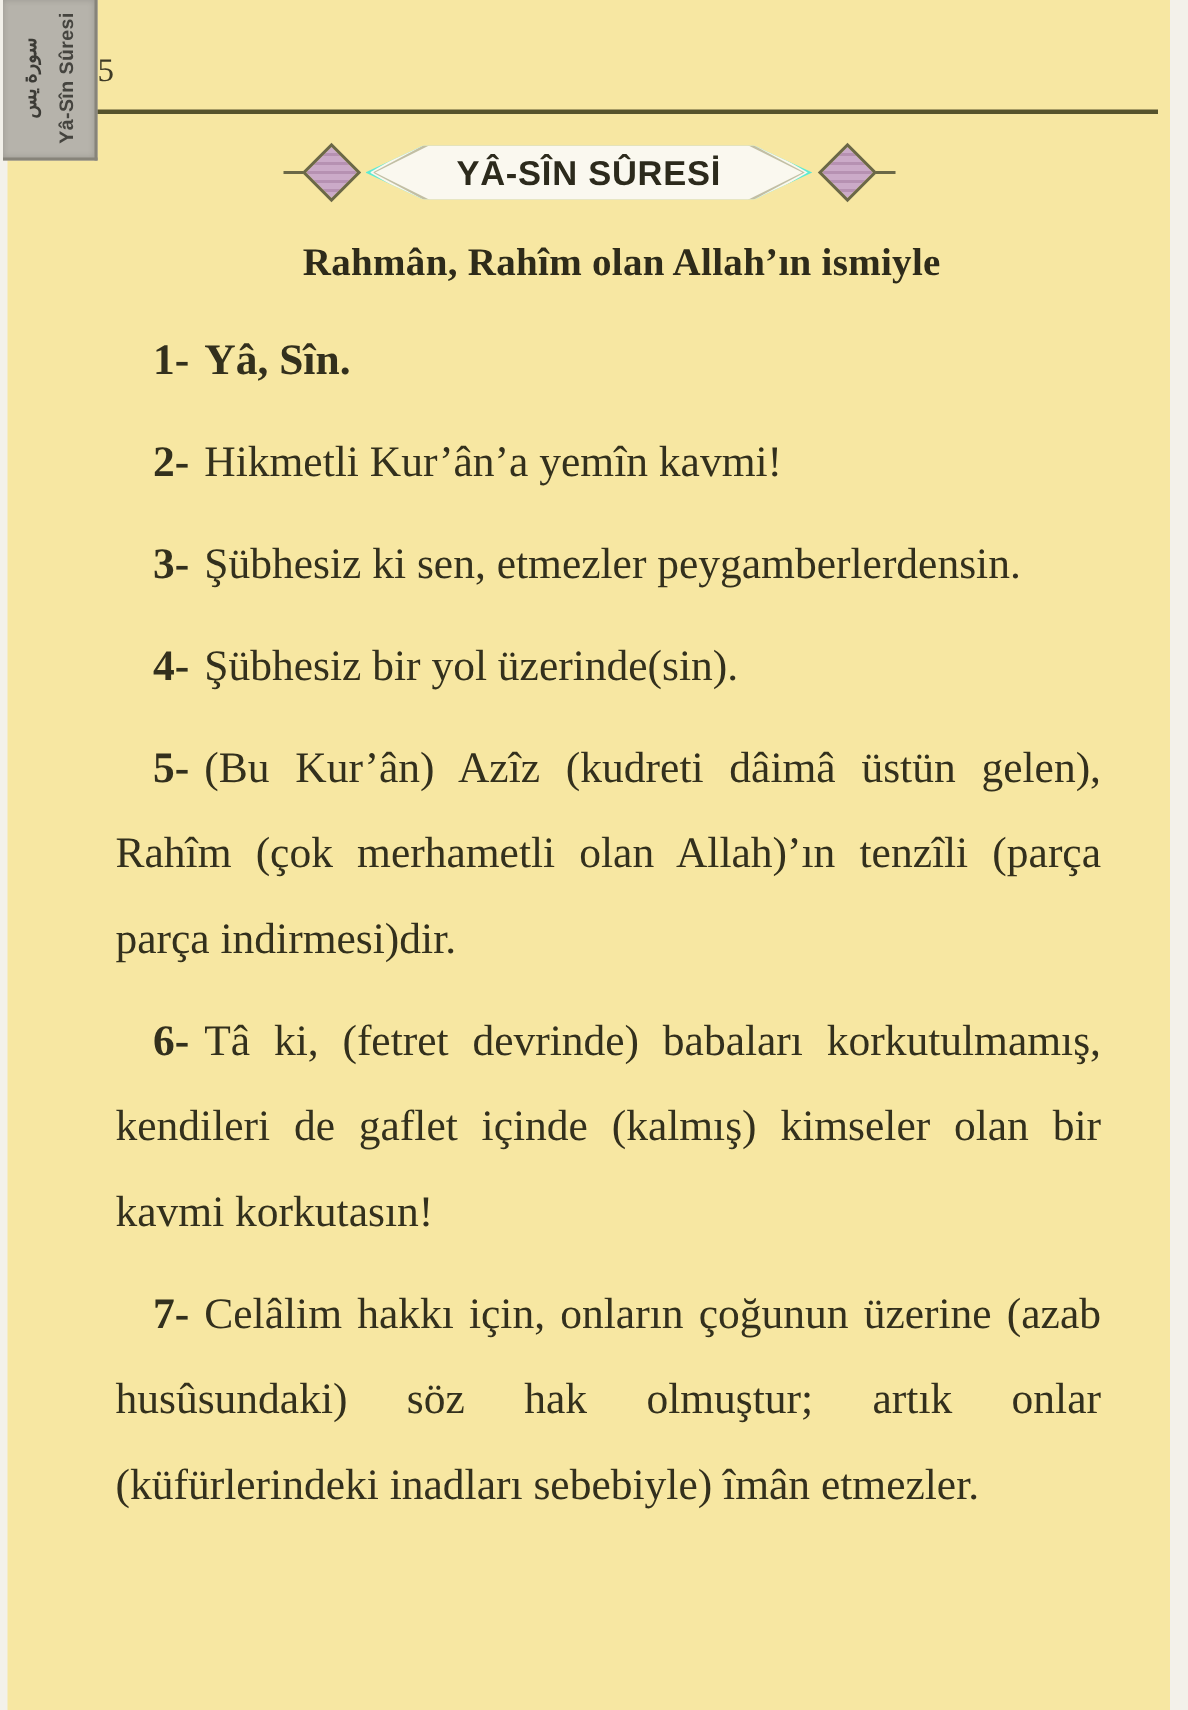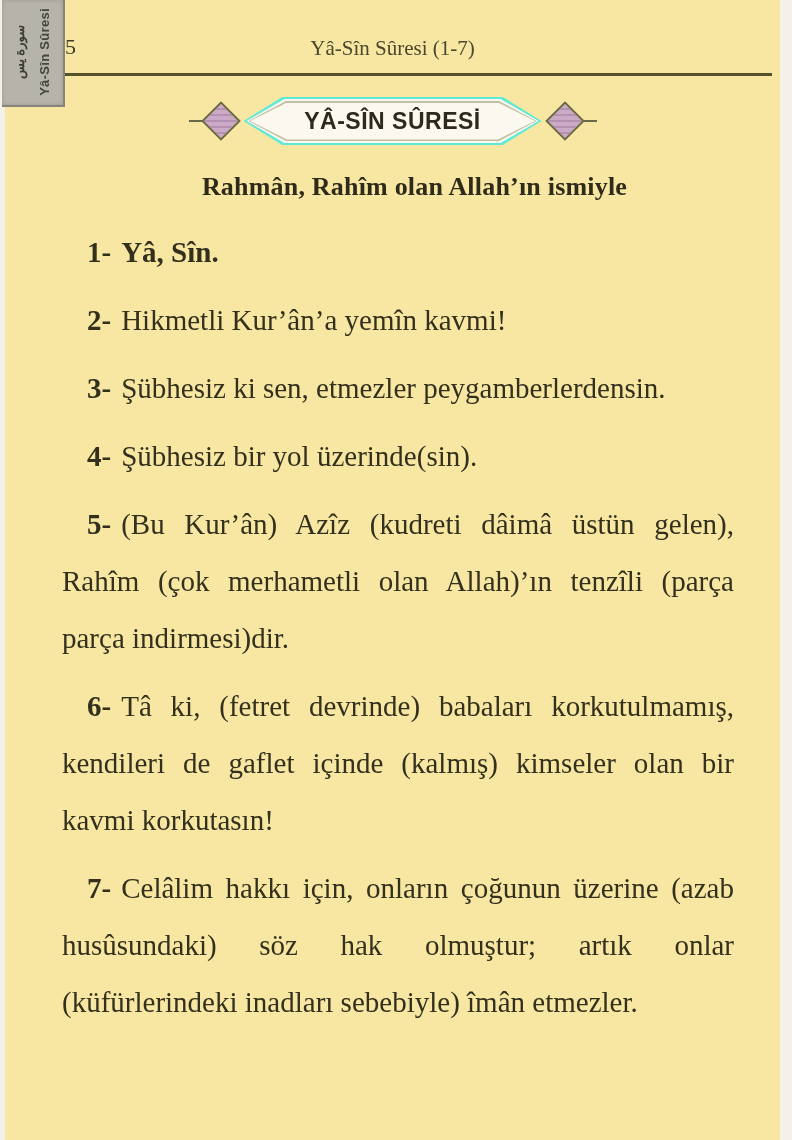--- a/index.html
+++ b/index.html
@@ -36,56 +36,55 @@
   .banner-row{margin-top:21px;display:flex;align-items:center;justify-content:center;}
   .orn-line{width:13px;height:2px;background:#6b6847;}
   .diamond{
     width:24px;height:24px;margin:0 5px;flex:0 0 auto;
     transform:rotate(45deg);
     background:repeating-linear-gradient(-45deg,#cbaac8 0 4px,#b691b2 4px 6px);
     border:2px solid #6b6847;
   }
   .hx{clip-path:polygon(0 50%,13% 0,87% 0,100% 50%,87% 100%,13% 100%);
       display:flex;align-items:center;justify-content:center;}
-  .hx1{width:298px;height:48px;background:#5eead4;margin:0 4px;}
+  .hx1{width:298px;height:36px;background:#5eead4;margin:0 4px;}
   .hx2{width:292px;height:44px;background:#faf8ef;}
   .hx3{width:288px;height:40px;background:#c2bfa4;}
   .hx4{width:285px;height:37px;background:#faf8ef;}
   .banner-title{
     font-family:"Liberation Sans",sans-serif;font-weight:bold;
     font-size:23px;letter-spacing:.5px;color:#2c2a1c;
   }
   
   .bismillah{
     margin-top:27px;text-align:center;
     font-size:26px;font-weight:bold;color:#2e2b1a;letter-spacing:.2px;padding-left:44px;
   }
   
-  .verses{margin-top:22px;padding:0 46px 0 57px;}
+  .verses{margin-top:22px;padding:0 46px 0 72px;}
   .verse{
     margin:0 0 11px 0;
     font-size:29px;line-height:57px;color:#33301d;
     text-align:justify;text-indent:25px;
   }
   .verse .vnum{font-weight:bold;padding-right:10px;}
   .verse.v1 .vtext{font-weight:bold;}
 </style>
 </head>
 <body>
 
 <div class="page">
 
   <div class="side-tab">
     <span class="tab-col tab-arabic">سورة يس</span>
     <span class="tab-col tab-latin">Yâ-Sîn Sûresi</span>
   </div>
 
   <div class="header-row">
     <span class="page-num">5</span>
-    <span class="header-title">Yâ-Sîn Sûresi (1-7)</span>
   </div>
   <div class="rule"></div>
 
   <div class="banner-row">
     <span class="orn-line"></span>
     <span class="diamond"></span>
     <div class="hx hx1">
       <div class="hx hx2">
         <div class="hx hx3">
           <div class="hx hx4">

